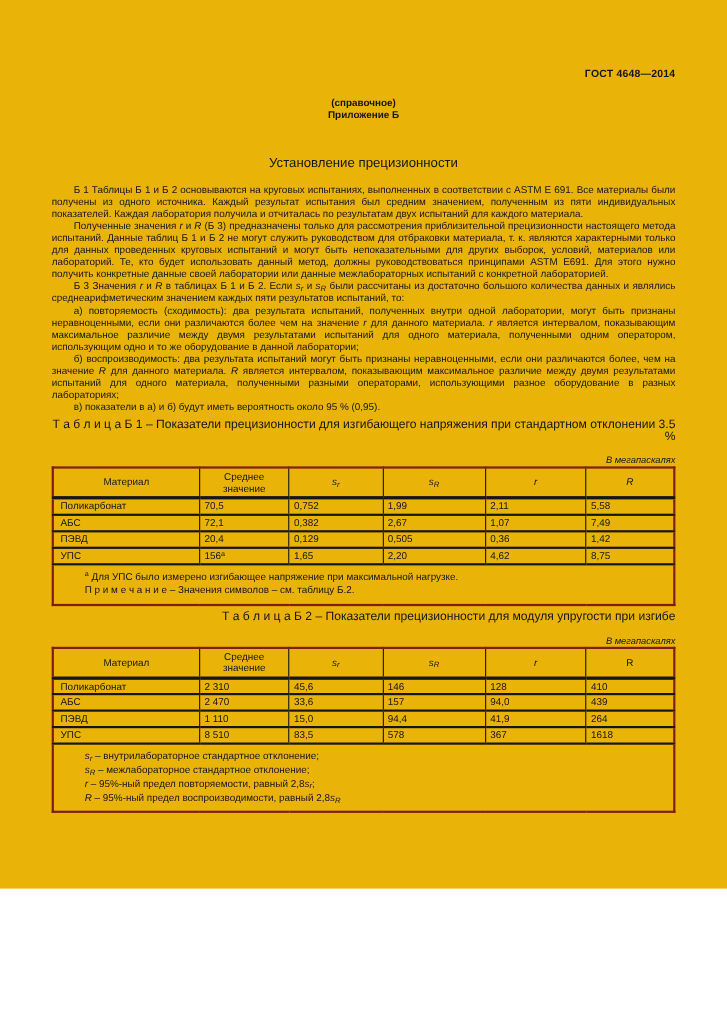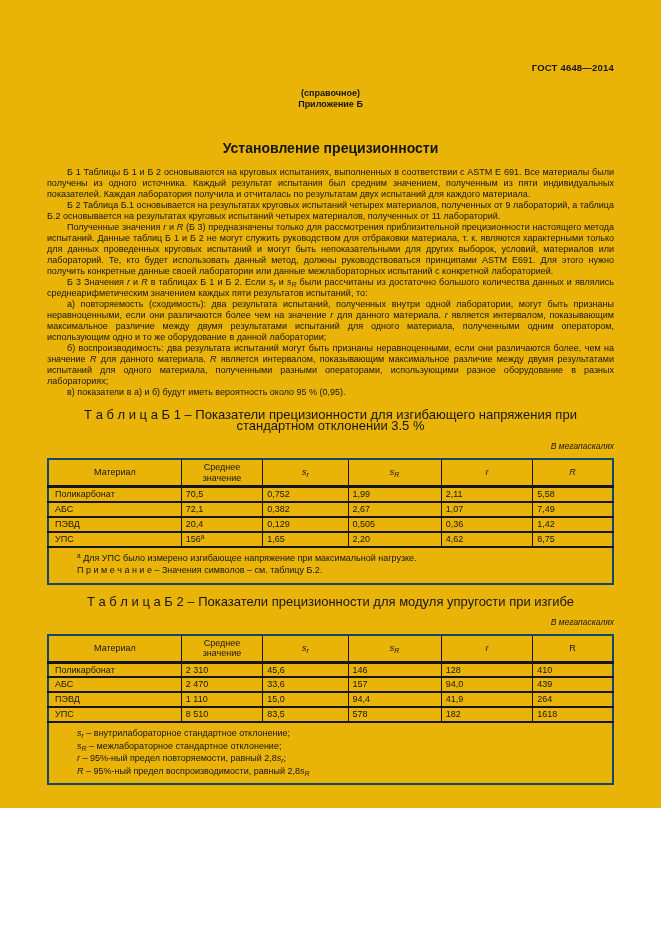--- a/index.html
+++ b/index.html
@@ -18,54 +18,54 @@
     text-align: right;
     font-weight: bold;
     font-size: 9.5px;
     line-height: 11px;
     letter-spacing: 0.2px;
   }
   .appendix { margin-top: 15px; text-align: center; font-weight: bold; font-size: 9px; line-height: 11px; }
   .section-title {
     margin: 33px 0 8px 0;
     text-align: center;
-    font-weight: bold;
-    font-size: 14px;
+    font-weight: normal;
+    font-size: 12px;
     line-height: 11px;
   }
   .body-text { margin-top: 13px; }
   .body-text p {
     margin: 0;
     font-size: 9px;
     line-height: 11px;
     text-align: justify;
     text-indent: 20px;
   }
   i { font-style: italic; }
   sub { font-size: 7px; line-height: 0; vertical-align: -0.25em; }
   sup { font-size: 6.5px; line-height: 0; vertical-align: 0.45em; }
   .tbl-caption {
-    margin-top: 11px;
-    font-size: 13px;
-    line-height: 11px;
-    text-align: center;
+    margin-top: 5px;
+    font-size: 11px;
+    line-height: 11px;
+    text-align: right;
   }
   .unit-note {
     margin-top: 10px;
     font-size: 8.5px;
     line-height: 10px;
     font-style: italic;
     text-align: right;
   }
   table.doc-table {
     width: 100%;
-    margin-top: 7px;
+    margin-top: 1px;
     border-collapse: collapse;
     table-layout: fixed;
-    border: 2px solid #0c4a6e;
+    border: 2px solid #7f1d1d;
   }
   table.doc-table th, table.doc-table td {
     border: 1px solid #161616;
     font-size: 9px;
     font-weight: normal;
     color: #161616;
   }
   table.doc-table thead th {
     border-bottom: 3px solid #161616;
     text-align: center;
@@ -108,21 +108,20 @@
 
   <div class="appendix">
     <div>(справочное)</div>
     <div>Приложение Б</div>
   </div>
 
   <div class="section-title">Установление прецизионности</div>
 
   <div class="body-text" id="paragraphs">
       <p>Б 1 Таблицы Б 1 и Б 2 основываются на круговых испытаниях, выполненных в соответствии с ASTM E 691. Все материалы были получены из одного источника. Каждый результат испытания был средним значением, полученным из пяти индивидуальных показателей. Каждая лаборатория получила и отчиталась по результатам двух испытаний для каждого материала.</p>
-      <p>Б 2 Таблица Б.1 основывается на результатах круговых испытаний четырех материалов, полученных от 9 лабораторий, а таблица Б.2 основывается на результатах круговых испытаний четырех материалов, полученных от 11 лабораторий.</p>
       <p>Полученные значения <i>r</i> и <i>R</i> (Б 3) предназначены только для рассмотрения приблизительной прецизионности настоящего метода испытаний. Данные таблиц Б 1 и Б 2 не могут служить руководством для отбраковки материала, т. к. являются характерными только для данных проведенных круговых испытаний и могут быть непоказательными для других выборок, условий, материалов или лабораторий. Те, кто будет использовать данный метод, должны руководствоваться принципами ASTM E691. Для этого нужно получить конкретные данные своей лаборатории или данные межлабораторных испытаний с конкретной лабораторией.</p>
       <p>Б 3 Значения <i>r</i> и <i>R</i> в таблицах Б 1 и Б 2. Если <i>s</i><i><sub>r</sub></i> и <i>s</i><i><sub>R</sub></i> были рассчитаны из достаточно большого количества данных и являлись среднеарифметическим значением каждых пяти результатов испытаний, то:</p>
       <p>а) повторяемость (сходимость): два результата испытаний, полученных внутри одной лаборатории, могут быть признаны неравноценными, если они различаются более чем на значение <i>r</i> для данного материала. <i>r</i> является интервалом, показывающим максимальное различие между двумя результатами испытаний для одного материала, полученными одним оператором, использующим одно и то же оборудование в данной лаборатории;</p>
       <p>б) воспроизводимость: два результата испытаний могут быть признаны неравноценными, если они различаются более, чем на значение <i>R</i> для данного материала. <i>R</i> является интервалом, показывающим максимальное различие между двумя результатами испытаний для одного материала, полученными разными операторами, использующими разное оборудование в разных лабораториях;</p>
       <p>в) показатели в а) и б) будут иметь вероятность около 95 % (0,95).</p>
     </div>
 
   <div class="tbl-caption">Т а б л и ц а  Б 1 – Показатели прецизионности для изгибающего напряжения при стандартном отклонении 3.5 %</div>
   <div class="unit-note">В мегапаскалях</div>
   <table class="doc-table" id="table-0">
@@ -230,21 +229,21 @@
           <td class="data">15,0</td>
           <td class="data">94,4</td>
           <td class="data">41,9</td>
           <td class="data">264</td>
         </tr>
         <tr>
           <td class="data mat">УПС</td>
           <td class="data">8 510</td>
           <td class="data">83,5</td>
           <td class="data">578</td>
-          <td class="data">182</td>
+          <td class="data">367</td>
           <td class="data">1618</td>
         </tr>
         <tr>
           <td class="fn-cell" colspan="6">
             <div class="fn-line"><i>s</i><i><sub>r</sub></i> – внутрилабораторное стандартное отклонение;</div>
             <div class="fn-line"><i>s</i><i><sub>R</sub></i> – межлабораторное стандартное отклонение;</div>
             <div class="fn-line"><i>r</i> – 95%-ный предел повторяемости, равный 2,8<i>s</i><i><sub>r</sub></i>;</div>
             <div class="fn-line"><i>R</i> – 95%-ный предел воспроизводимости, равный 2,8<i>s</i><i><sub>R</sub></i></div>
           </td>
         </tr>

